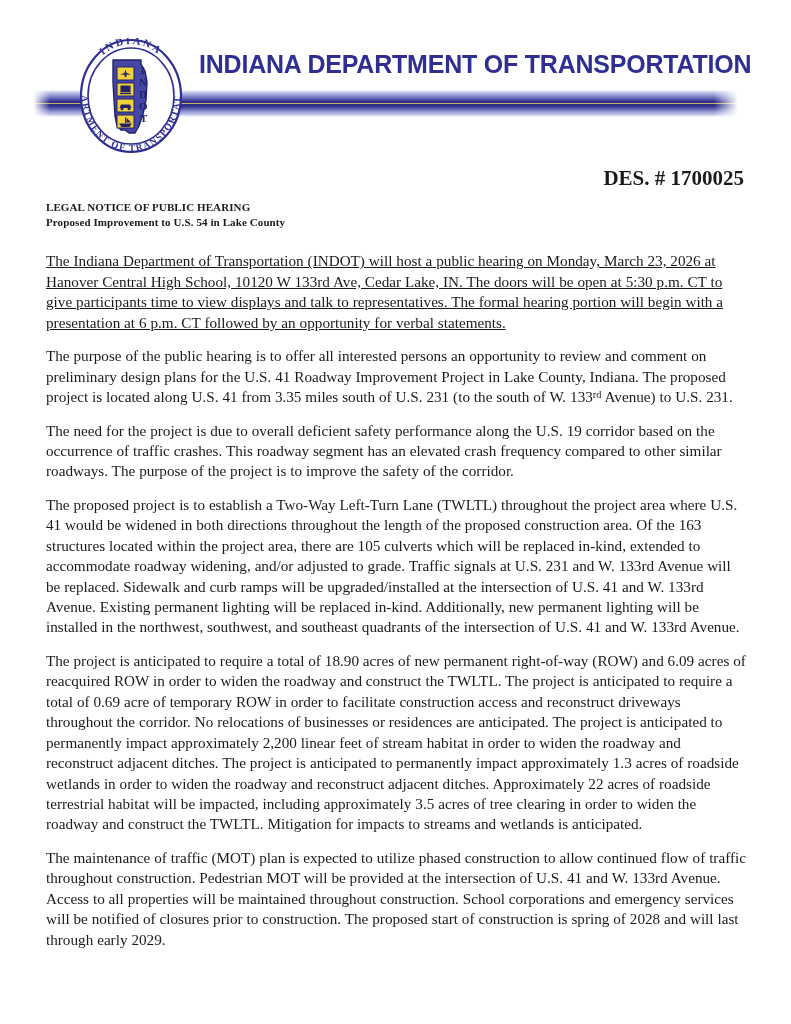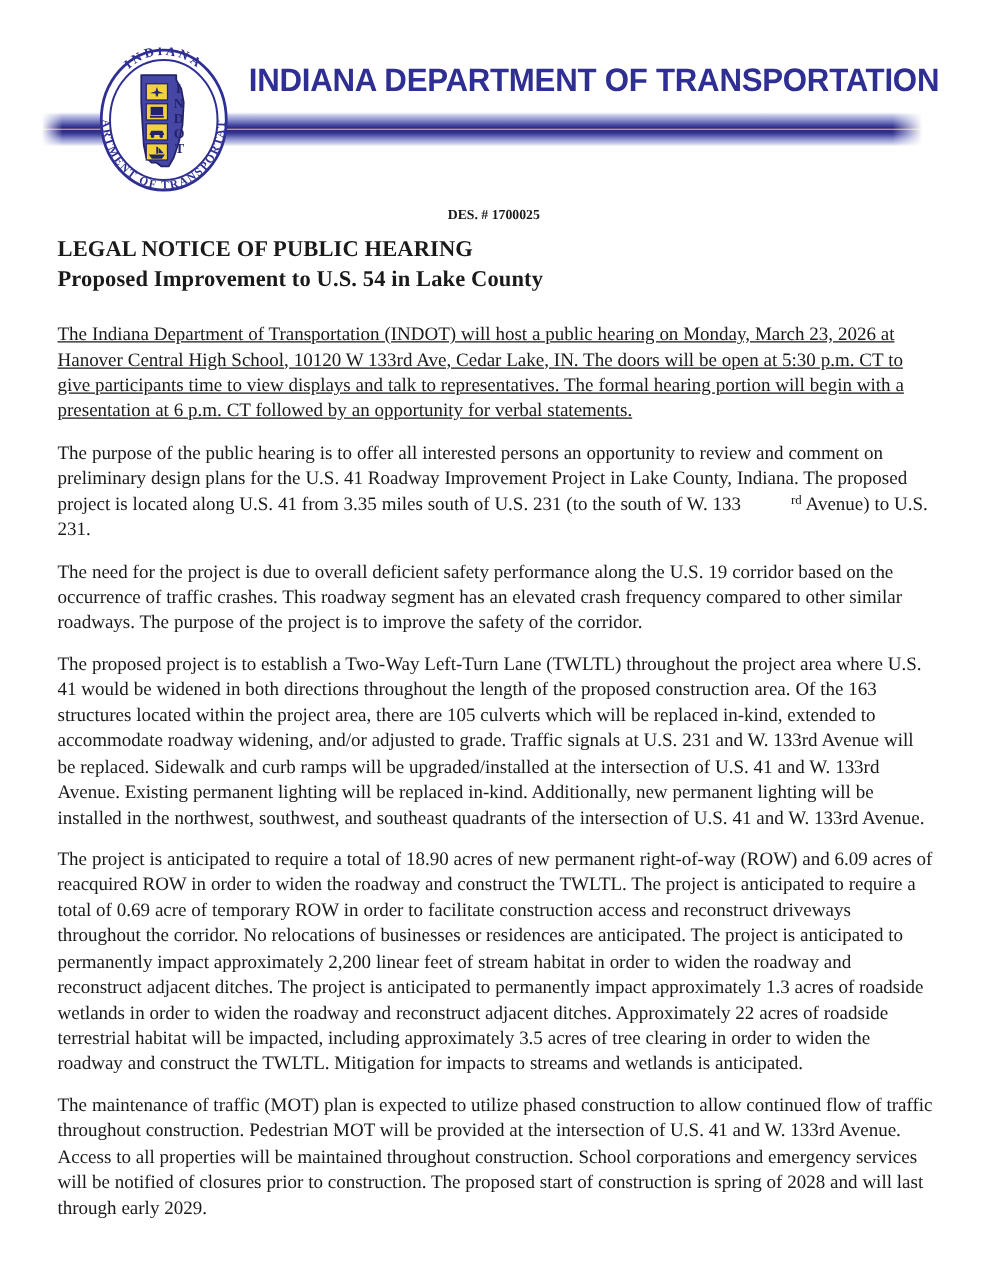--- a/index.html
+++ b/index.html
@@ -112,52 +112,51 @@
 
   
   .doc {
     position: absolute;
     left: 46px;
     top: 166px;
     width: 700px;
   }
 
   .des-line {
-    text-align: center;
+    text-align: right;
     font-weight: bold;
-    font-size: 11px;
+    font-size: 21px;
     line-height: 1.2;
     margin-bottom: 9px;
     padding-right: 2px;
   }
 
   .title-block {
     margin-bottom: 6px;
   }
   .title-line {
     font-weight: bold;
-    font-size: 18px;
+    font-size: 11px;
     line-height: 1.33;
     letter-spacing: 0.1px;
   }
 
   p.para {
     font-size: 15.2px;
     line-height: 1.345;
     margin: 0 0 13px 0;
     text-align: left;
     word-spacing: 0.1px;
   }
   p.para.first-para { margin-top: 22px; text-decoration: underline; }
 
   sup.ord {
     font-size: 0.68em;
     vertical-align: 0.42em;
     line-height: 0;
-    margin-left: 40px;
   }
 </style>
 </head>
 <body>
 
 <div class="page">
 
   <div class="masthead">
 
     <div class="band-wrap">

